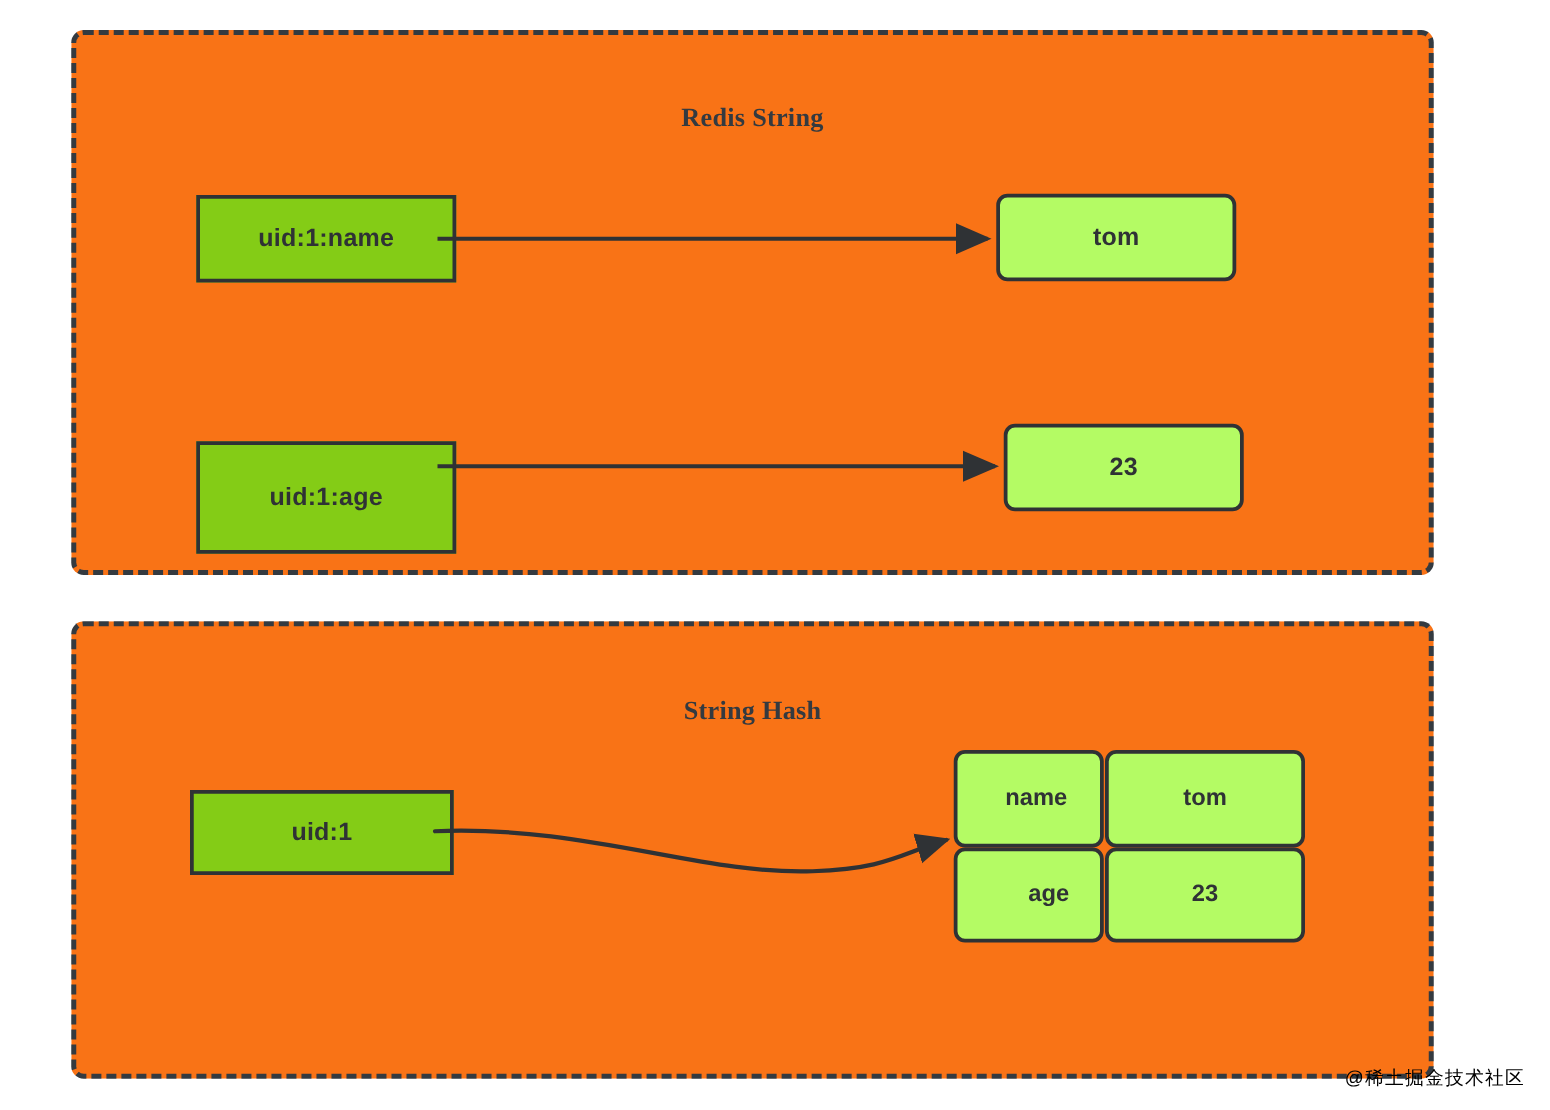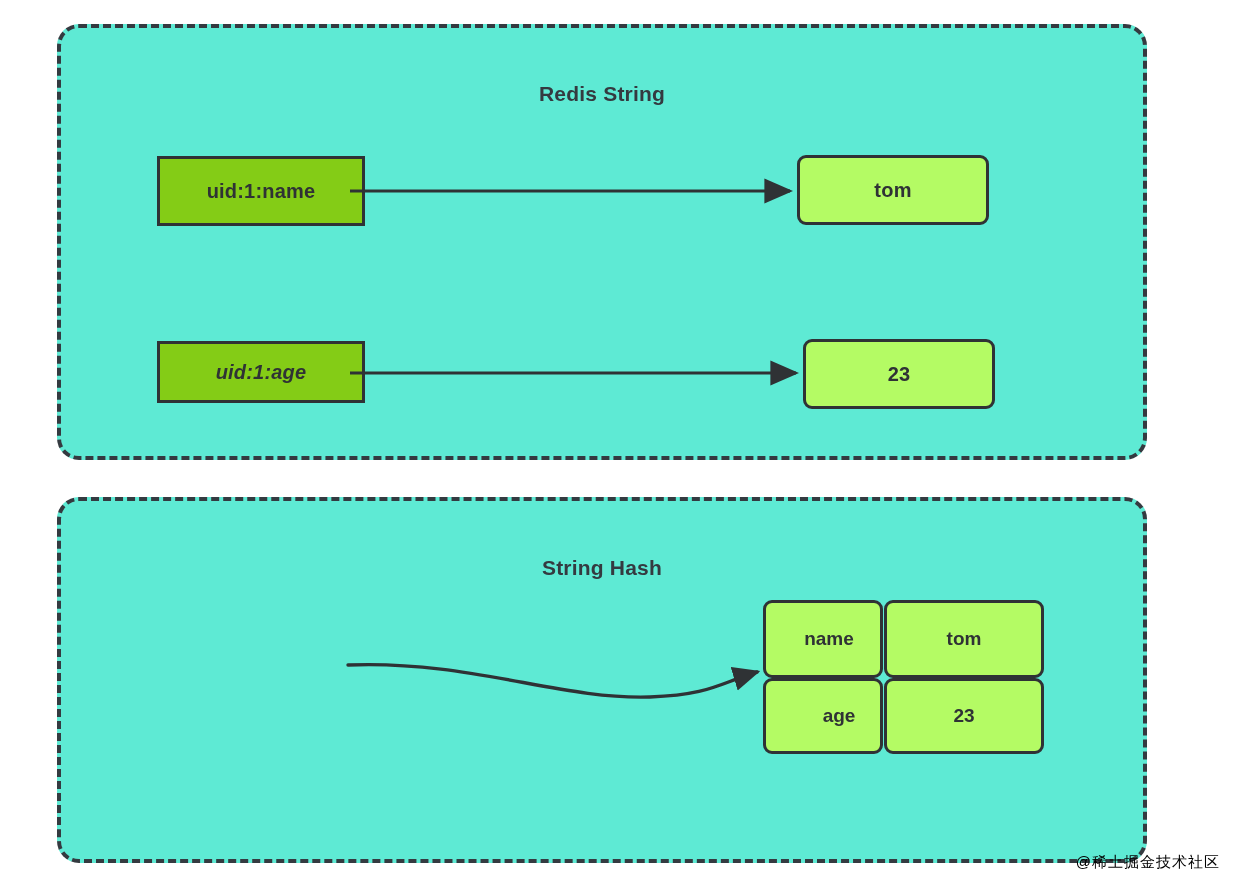--- a/index.html
+++ b/index.html
@@ -14,24 +14,25 @@
     position: relative;
     width: 1240px;
     height: 888px;
     background: #ffffff;
     overflow: hidden;
   }
 
   
   .group {
     position: absolute;
-    background: #5eead4;
+    background: #f97316;
     border: 4px dashed #343a40;
-    border-radius: 22px;
+    border-radius: 10px;
     box-sizing: border-box;
+    font-family: Liberation Serif, serif;
   }
   #group-string { left: 57px;  top: 24px;  width: 1090px; height: 436px; }
   #group-hash   { left: 57px;  top: 497px; width: 1090px; height: 366px; }
 
   .group-title {
     position: absolute;
     width: 100%;
     text-align: center;
     font-size: 21px;
     font-weight: bold;
@@ -112,30 +113,31 @@
 <body>
 
 <div id="canvas">
 
   <div class="group" id="group-string">
     <div class="group-title" id="title-string">Redis String</div>
   </div>
 
   <div class="key-box" style="left:142px; top:156px; width:208px; height:70px;">uid:1:name</div>
 
-  <div class="key-box" style="left:142px; top:341px; width:208px; height:62px;font-style:italic;">uid:1:age</div>
+  <div class="key-box" style="left:142px; top:353px; width:208px; height:90px;">uid:1:age</div>
 
   <div class="val-box" style="left:797px; top:155px; width:192px; height:70px;">tom</div>
 
   <div class="val-box" style="left:803px; top:339px; width:192px; height:70px;">23</div>
 
   <div class="group" id="group-hash">
     <div class="group-title" id="title-hash">String Hash</div>
   </div>
 
+  <div class="key-box" style="left:137px; top:632px; width:211px; height:68px;">uid:1</div>
 
   <div class="hash-cell" style="left:763px; top:600px; width:120px; height:78px;padding-left:12px;">name</div>
 
   <div class="hash-cell" style="left:884px; top:600px; width:160px; height:78px;">tom</div>
 
   <div class="hash-cell" style="left:763px; top:678px; width:120px; height:76px;padding-left:32px;">age</div>
 
   <div class="hash-cell" style="left:884px; top:678px; width:160px; height:76px;">23</div>
 
   <svg id="wires" viewBox="0 0 1240 888">

